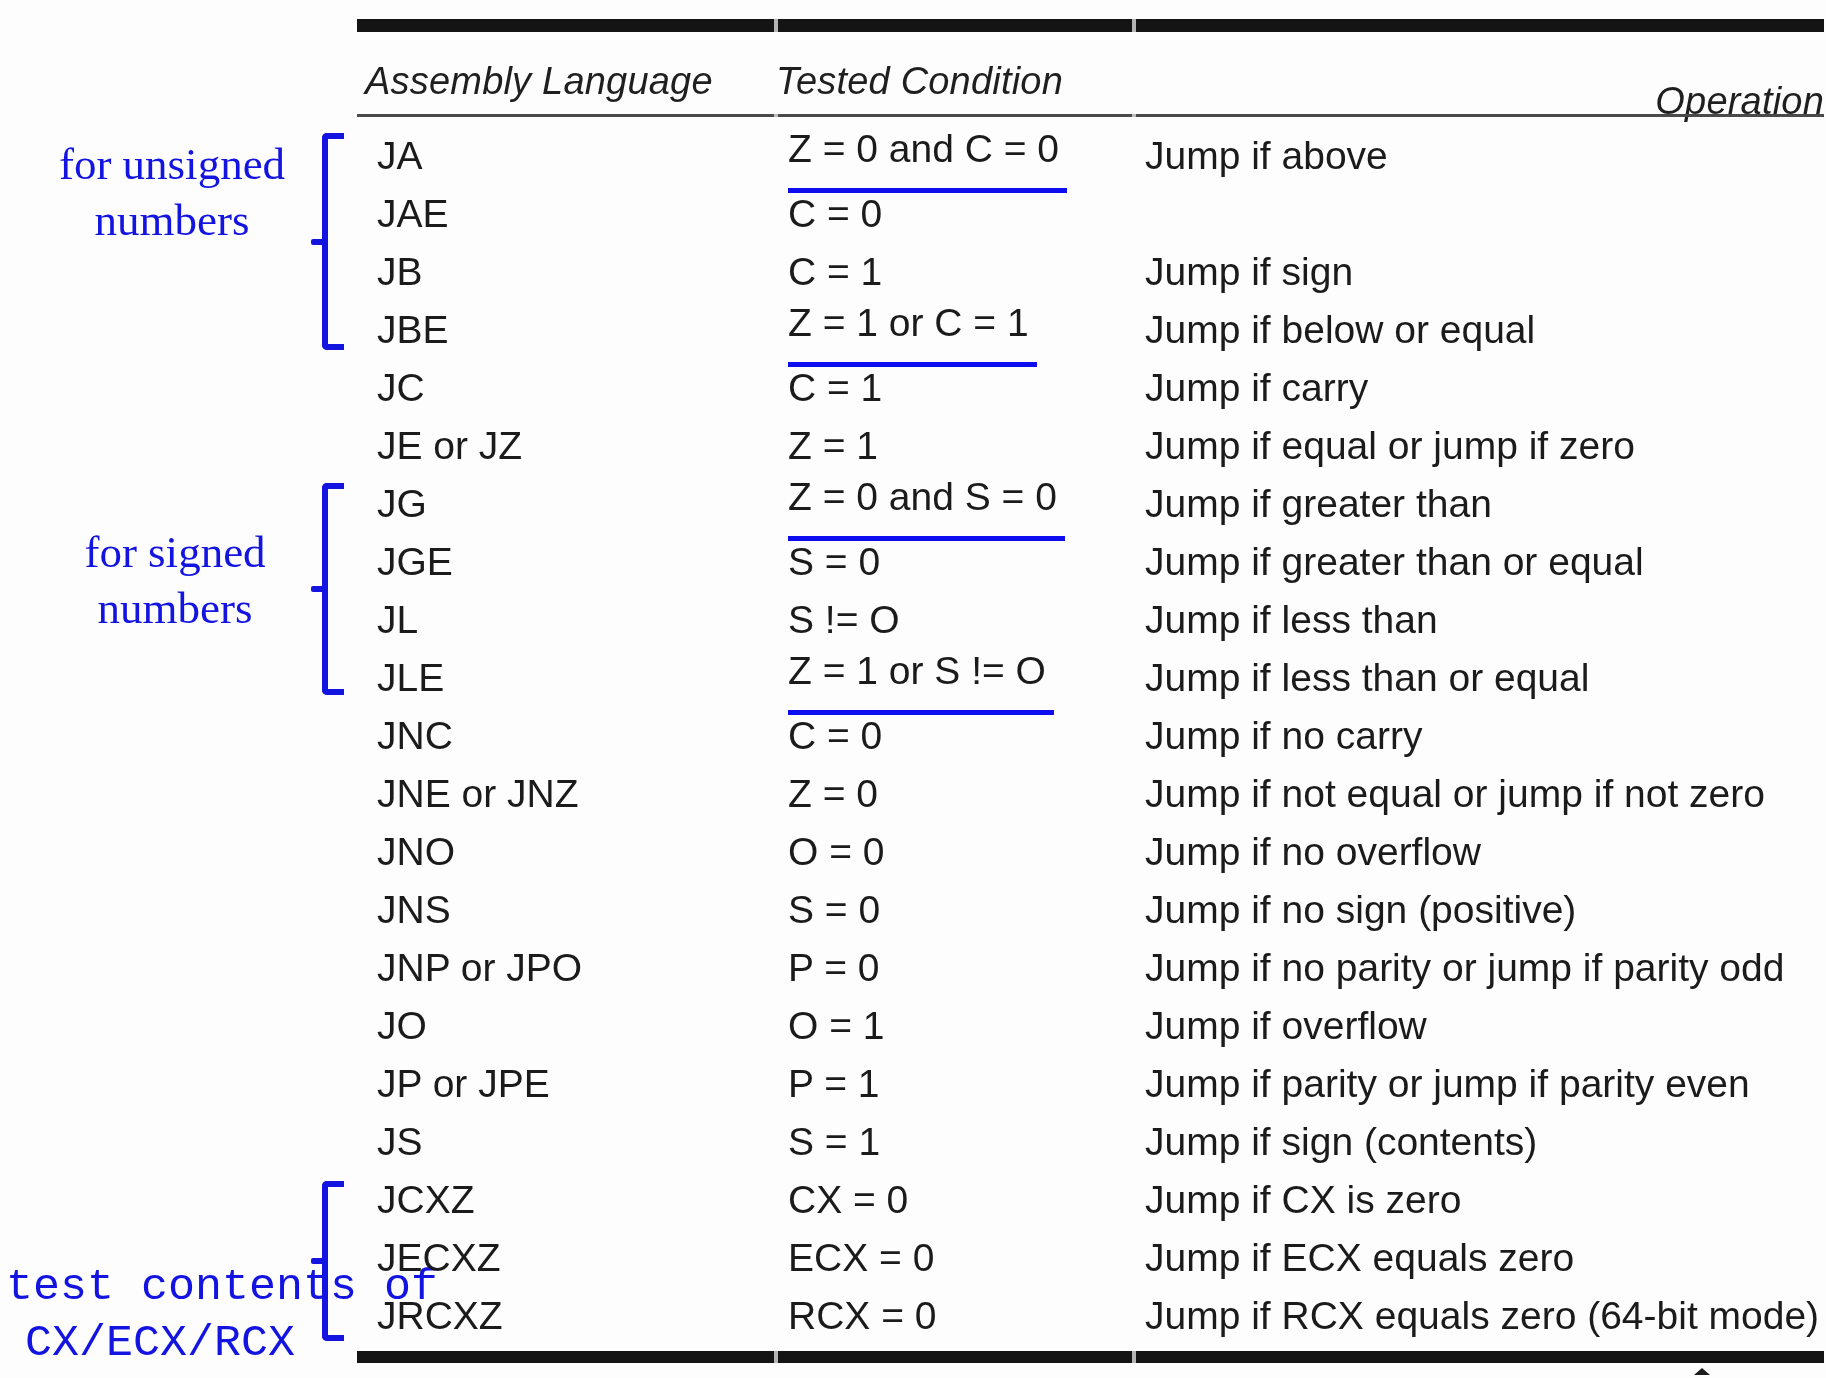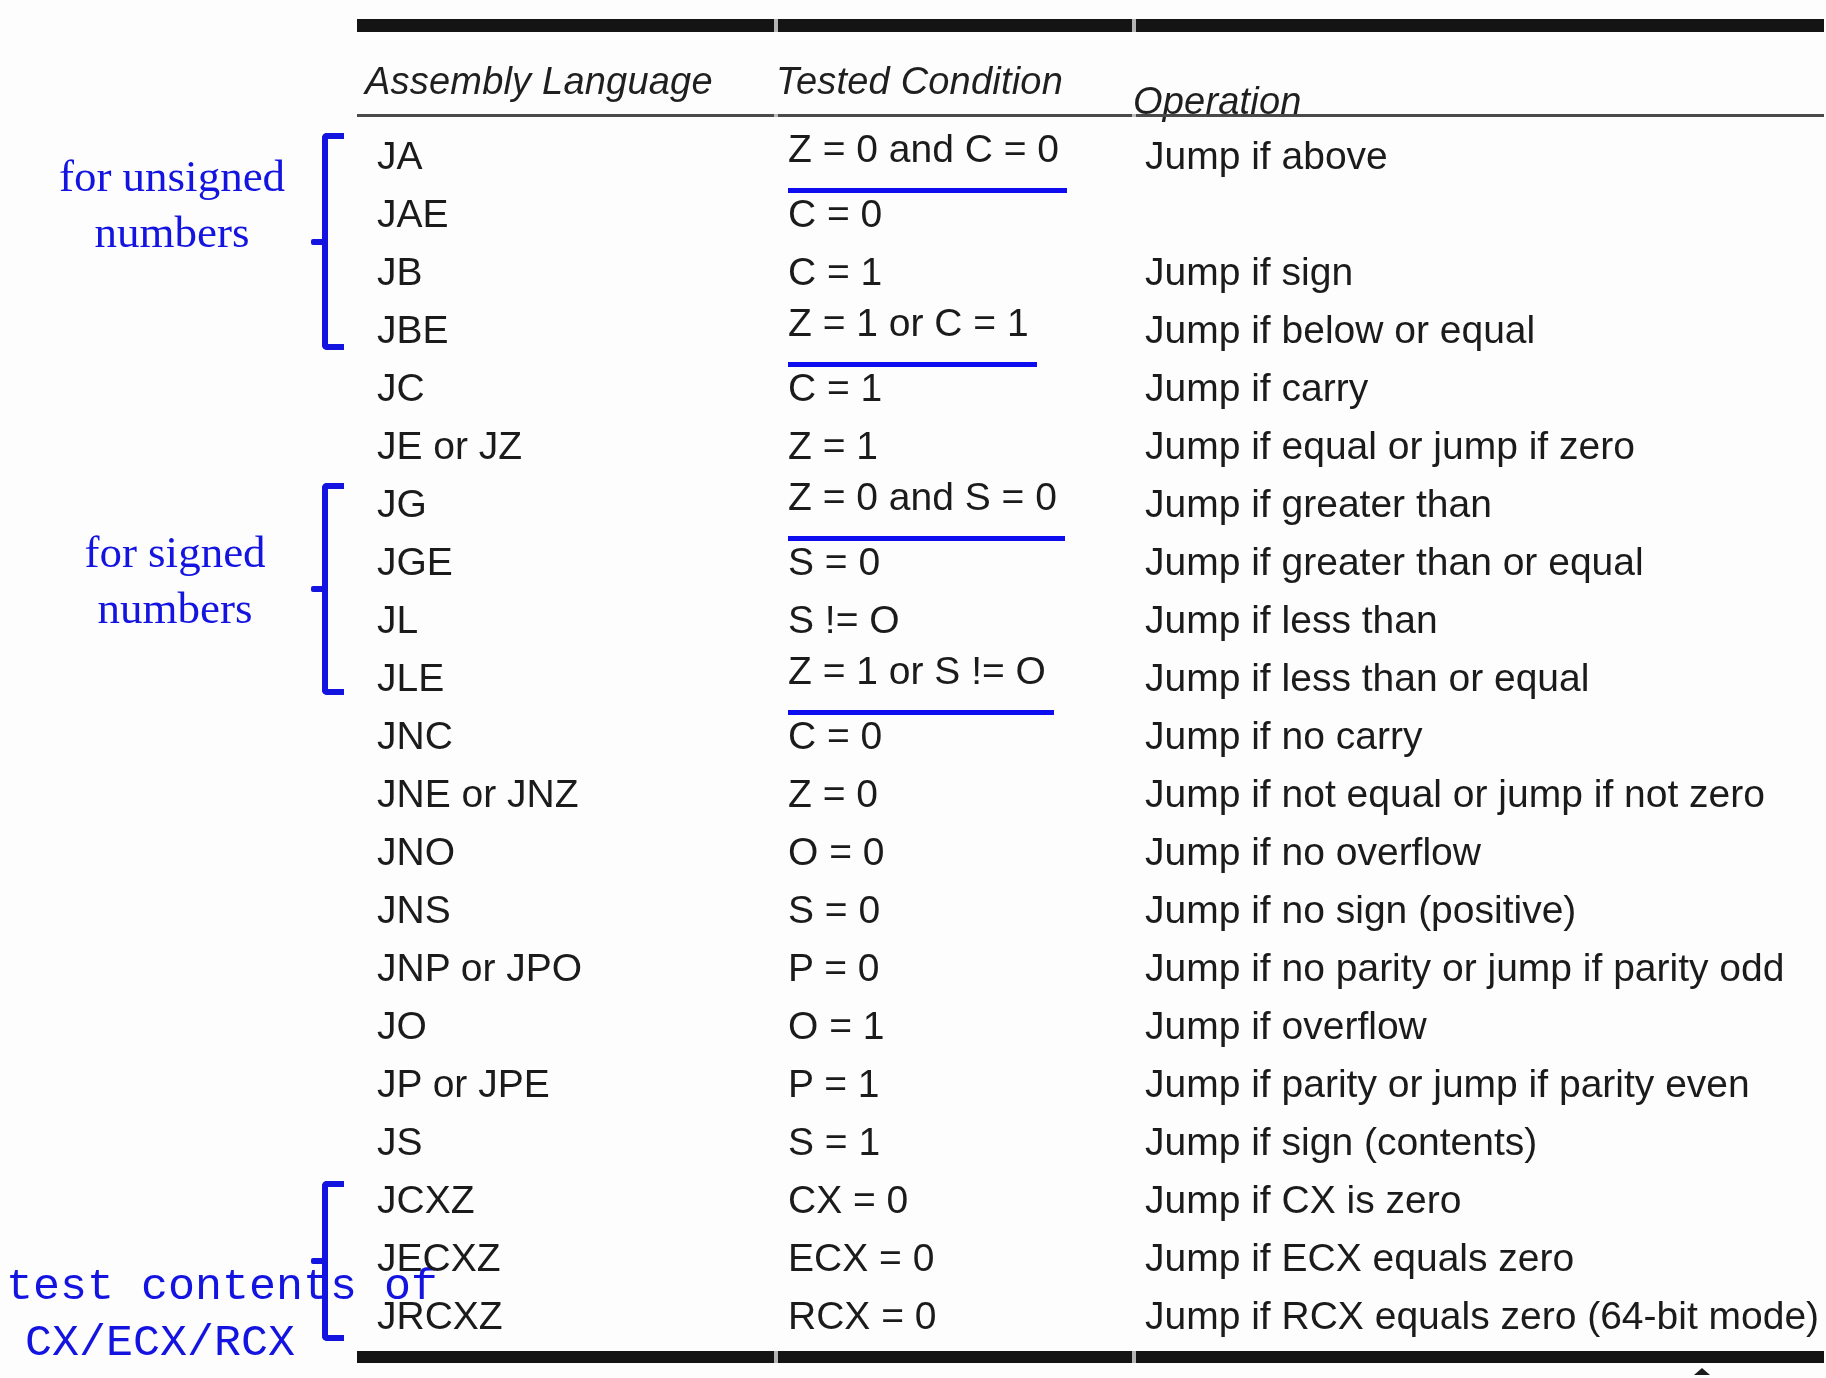--- a/index.html
+++ b/index.html
@@ -26,36 +26,36 @@
     left:0;top:114px;width:1467px;height:3px;
     background:linear-gradient(to right,
       #4a4a4a 0 417px, rgba(160,160,160,.7) 417px 421px,
       #4a4a4a 421px 775px, rgba(160,160,160,.7) 775px 779px,
       #4a4a4a 779px 100%);
   }
   .hdr-row{left:0;top:40px;width:1467px;height:60px;display:grid;
     grid-template-columns:419px 357px 1fr;align-items:center;}
   .hdr{font-style:italic;font-size:38px;letter-spacing:.2px;color:#1f1f1f;}
   .hdr.c1{padding-left:8px;}
-  .hdr.c3{text-align:left;margin-top:40px;}
+  .hdr.c3{text-align:right;margin-top:40px;}
 
   
   .tbody{left:12px;top:126px;width:1467px;}
   .row{display:grid;grid-template-columns:419px 357px 1fr;height:58px;align-items:center;}
   .cell{font-size:39px;line-height:1;white-space:nowrap;}
   .cell.c1{padding-left:8px;}
   .cond{display:inline-block;}
   .cond.underlined{border-bottom:5px solid #0d0df0;padding-bottom:20px;padding-right:8px;margin-bottom:-11px;}
 
   
   .note{
     font-family:"Liberation Serif","DejaVu Serif",serif;
     color:#1414e0;font-size:45px;line-height:56px;text-align:center;white-space:nowrap;
   }
-  .note-1{left:22px;top:148px;width:300px;}
+  .note-1{left:22px;top:136px;width:300px;}
   .note-2{left:58px;top:524px;width:234px;}
   .note-3{left:6px;top:1260px;width:308px;font-family:Liberation Mono, monospace;}
 
   .bracket{
     border-left:6px solid #1414e0;
     border-top:6px solid #1414e0;
     border-bottom:6px solid #1414e0;
     border-radius:5px 0 0 5px;
     width:16px;
   }

